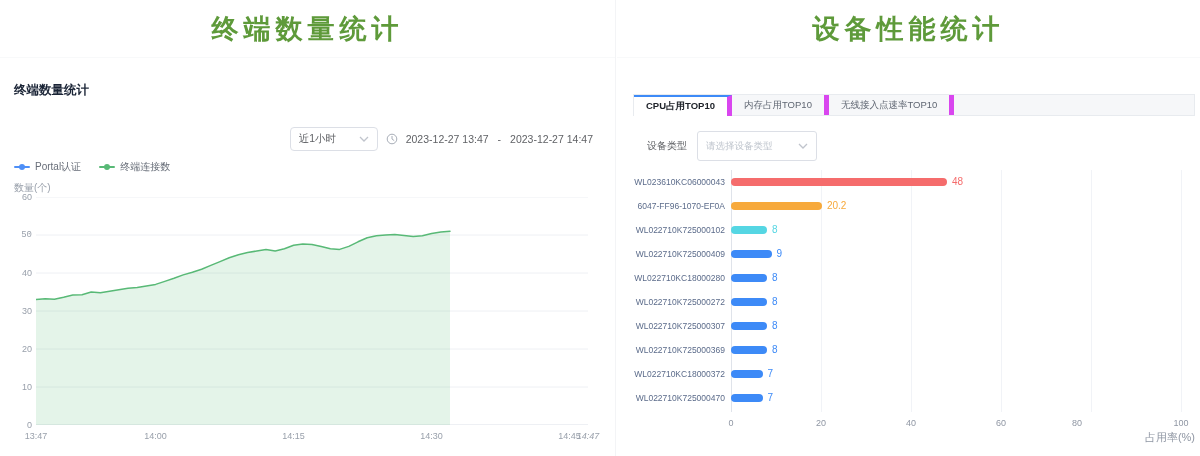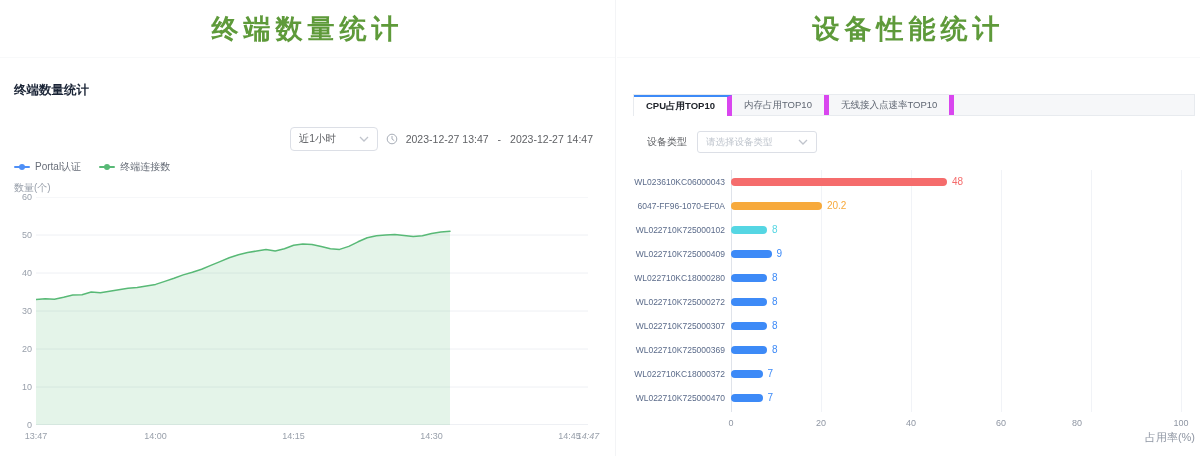--- a/index.html
+++ b/index.html
@@ -40,21 +40,21 @@
   
   .tabs { position:absolute; left:16px; right:5px; top:94px; height:22px; background:#f6f7f9;
           border:1px solid #e8ebef; display:flex; }
   .tab { height:20px; display:flex; align-items:center; padding:0 12px; font-size:9.5px; color:#5f6672;
          border-right:5px solid #d946ef; cursor:pointer; background:#f6f7f9; }
   .tab.active { background:#fff; color:#20242b; font-weight:bold;
                 border-top:2px solid var(--accent-blue,#3D8AF7); height:21px; }
 
   .filter-row { position:absolute; left:18px; top:131px; display:flex; align-items:center; gap:10px;margin-left:12px; }
   .filter-label { font-size:10px; color:#606266; }
-  .filter-select { width:120px; height:22px; border:1px solid #dcdfe6; border-radius:3px; background:#fff;
+  .filter-select { width:120px; height:30px; border:1px solid #dcdfe6; border-radius:3px; background:#fff;
                    display:flex; align-items:center; justify-content:space-between; padding:0 8px; cursor:pointer; }
   .placeholder { font-size:9.5px; color:#bfc5cd; }
 
   .bar-chart { position:absolute; left:16px; top:168px; width:564px; height:282px; }
   .bar-grid { position:absolute; left:98px; top:2px; width:450px; height:242px; }
   .vline { position:absolute; top:0; bottom:0; width:1px; background:#f1f3f7; }
   .bar-row { position:absolute; left:0; width:100%; height:24px; }
   .bar-label { position:absolute; right:472px; top:0; line-height:24px; font-size:8.5px; color:#5b6b8a; white-space:nowrap; }
   .bar { position:absolute; left:98px; top:8px; height:8px; border-radius:4px; cursor:pointer; }
   .bar-value { position:absolute; top:0; line-height:24px; font-size:10px; }
@@ -115,21 +115,21 @@
             <line x1="0" x2="552" y1="38" y2="38" stroke="#eef0f4" stroke-width="1"></line>
             <line x1="0" x2="552" y1="0" y2="0" stroke="#eef0f4" stroke-width="1"></line>
             <path d="M0.0,102.6L9.2,101.8L18.4,102.2L27.6,100.3L36.8,98.0L46.0,97.7L55.2,95.0L64.4,95.8L73.6,94.2L82.8,92.7L92.0,91.2L101.2,90.4L110.4,88.9L119.6,87.4L128.8,84.4L138.0,81.3L147.2,77.9L156.4,75.2L165.6,72.2L174.8,68.4L184.0,64.6L193.2,60.8L202.4,57.8L211.6,55.5L220.8,54.0L230.0,52.4L239.2,54.0L248.4,51.7L257.6,48.3L266.8,47.1L276.0,47.5L285.2,49.4L294.4,51.7L303.6,52.4L312.8,49.4L322.0,44.8L331.2,40.7L340.4,38.8L349.6,38.0L358.8,37.6L368.0,38.4L377.2,39.5L386.4,38.8L395.6,36.5L404.8,35.0L414.0,34.2L414.0,228L0,228Z" fill="rgba(88,185,118,0.16)" stroke="none"></path>
             <polyline points="0.0,102.6 9.2,101.8 18.4,102.2 27.6,100.3 36.8,98.0 46.0,97.7 55.2,95.0 64.4,95.8 73.6,94.2 82.8,92.7 92.0,91.2 101.2,90.4 110.4,88.9 119.6,87.4 128.8,84.4 138.0,81.3 147.2,77.9 156.4,75.2 165.6,72.2 174.8,68.4 184.0,64.6 193.2,60.8 202.4,57.8 211.6,55.5 220.8,54.0 230.0,52.4 239.2,54.0 248.4,51.7 257.6,48.3 266.8,47.1 276.0,47.5 285.2,49.4 294.4,51.7 303.6,52.4 312.8,49.4 322.0,44.8 331.2,40.7 340.4,38.8 349.6,38.0 358.8,37.6 368.0,38.4 377.2,39.5 386.4,38.8 395.6,36.5 404.8,35.0 414.0,34.2" fill="none" stroke="#58B976" stroke-width="1.5" stroke-linejoin="round" stroke-linecap="round"></polyline>
           </svg></div>
         <div class="ylab" style="top: 228px;">0</div>
         <div class="ylab" style="top: 190px;">10</div>
         <div class="ylab" style="top: 152px;">20</div>
         <div class="ylab" style="top: 114px;">30</div>
         <div class="ylab" style="top: 76px;">40</div>
-        <div class="ylab" style="top: 38px;">50</div>
+        <div class="ylab" style="top: 38px; font-family: Liberation Mono, monospace;">50</div>
         <div class="ylab" style="top: 0px;">60</div>
         <div class="xlab" style="left: 28px;">13:47</div>
         <div class="xlab" style="left: 147.6px;">14:00</div>
         <div class="xlab" style="left: 285.6px;">14:15</div>
         <div class="xlab" style="left: 423.6px;">14:30</div>
         <div class="xlab" style="left: 561.6px;">14:45</div>
         <div class="xlab" style="left: 580px; font-style: italic;">14:47</div>
       </div>
   </section>
 

